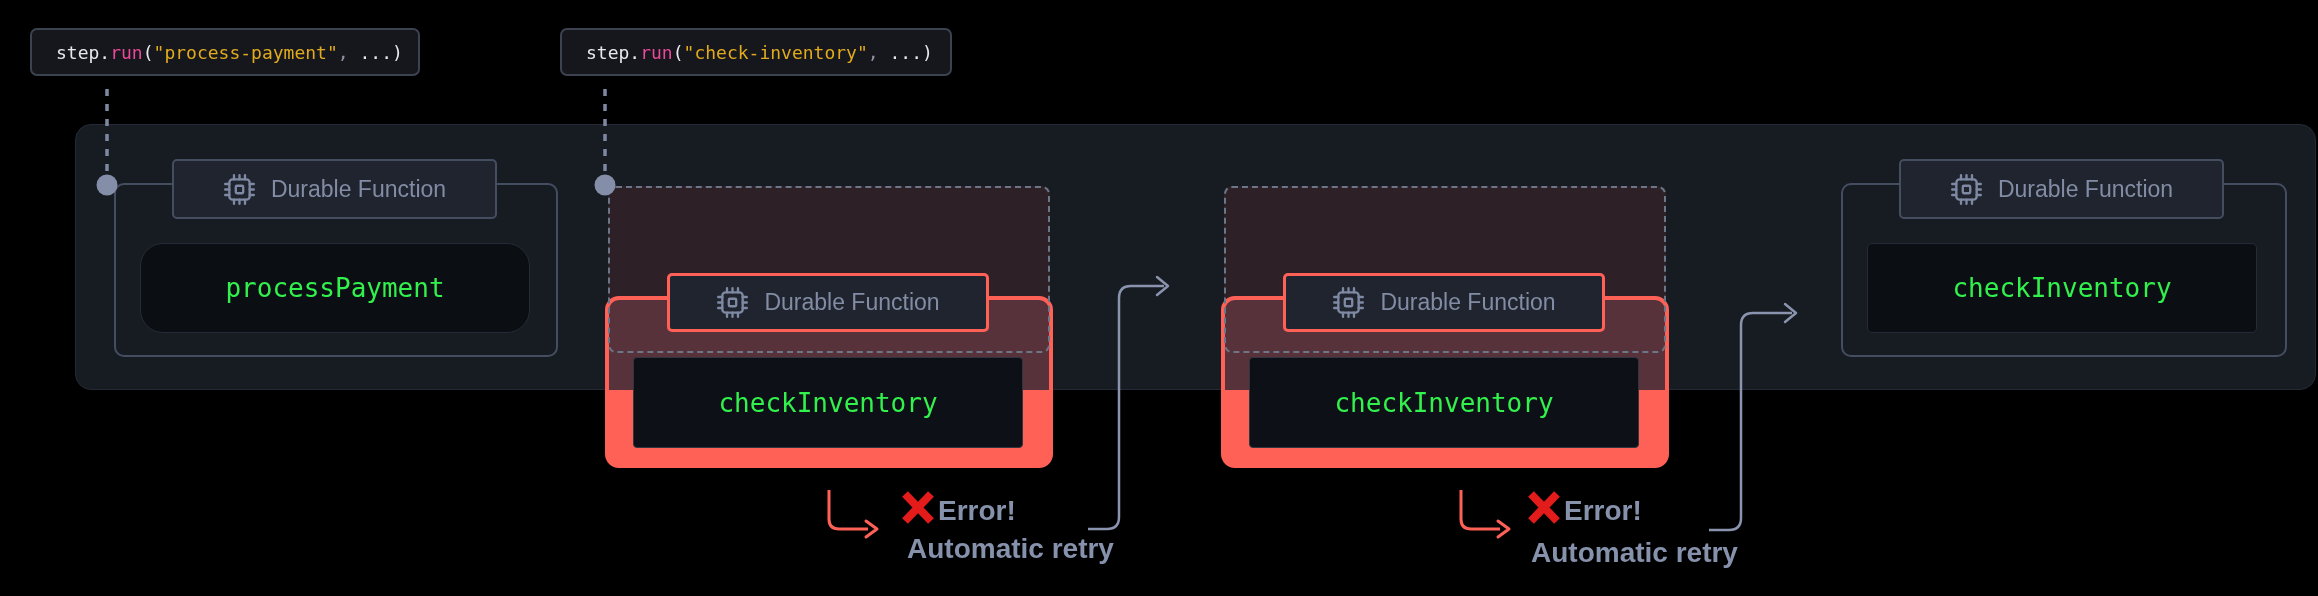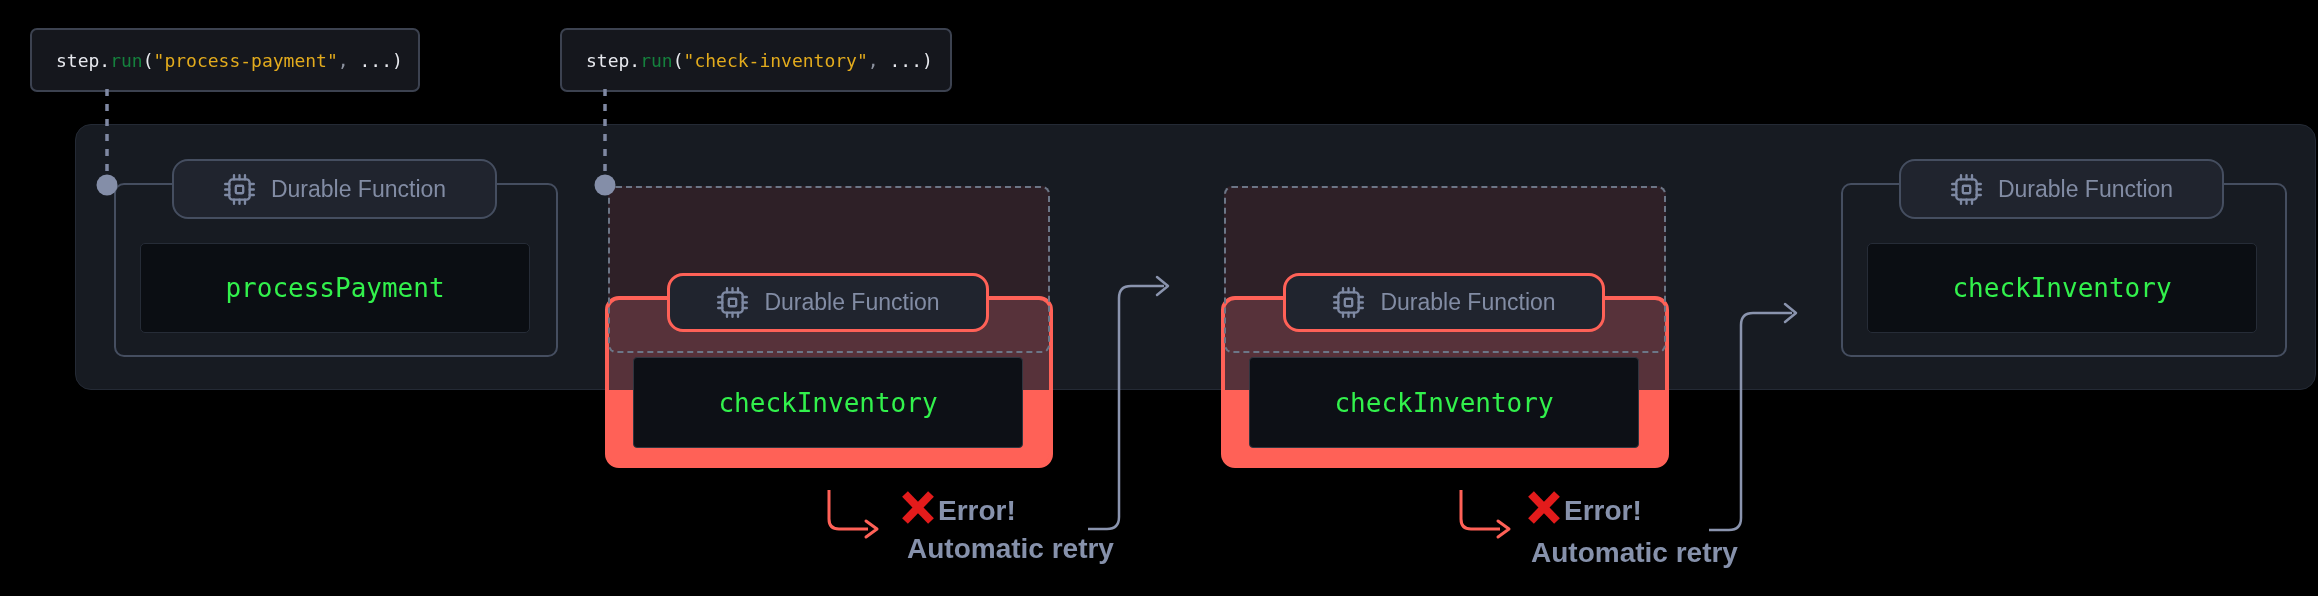--- a/index.html
+++ b/index.html
@@ -2,38 +2,38 @@
 <html><head>
 <meta charset="utf-8">
 <style>
   html,body{margin:0;padding:0;background:#000;}
   .canvas{
     position:relative;width:2318px;height:596px;background:#000;
     font-family:"Liberation Sans",sans-serif;overflow:hidden;
   }
   
   .callout{
-    position:absolute;height:64px;background:#15171d;border:2px solid #3c4250;
+    position:absolute;height:48px;background:#15171d;border:2px solid #3c4250;
     border-radius:7px;display:flex;align-items:center;padding-left:24px;
     font-family:"DejaVu Sans Mono",monospace;font-size:18px;letter-spacing:0;
     box-sizing:border-box;white-space:pre;
   }
-  .tk-w{color:#e7e9ee}.tk-g{color:#15803d}.tk-y{color:#e2ab1d}.tk-m{color:#8d93a0}
+  .tk-w{color:#e7e9ee}.tk-g{color:#ec4899}.tk-y{color:#e2ab1d}.tk-m{color:#8d93a0}
   
   .panel{
     position:absolute;left:75px;top:124px;width:2241px;height:266px;
     background:#171b22;border:1px solid #242a35;border-radius:16px;box-sizing:border-box;
   }
   
   .fn-group-box{
     position:absolute;border:2.5px solid #454e60;border-radius:10px;box-sizing:border-box;
   }
   .badge{
     position:absolute;display:flex;align-items:center;justify-content:center;gap:15px;
-    background:#20242e;border:2.5px solid #454e60;border-radius:16px;box-sizing:border-box;
+    background:#20242e;border:2.5px solid #454e60;border-radius:5px;box-sizing:border-box;
     color:#828ca4;font-size:23px;
   }
   .badge.red{border:3px solid #ff6157;}
   .badge .chip{width:33px;height:33px;color:#7e89a3;flex:0 0 auto;}
   .fn-label-box{
     position:absolute;background:#0b0e13;border:1px solid #262c37;border-radius:5px;
     display:flex;align-items:center;justify-content:center;box-sizing:border-box;
     font-family:"DejaVu Sans Mono",monospace;font-size:26px;color:#32f14c;
   }
   .fn-label-box.on-red{background:#0d1016;border:1px solid #30353f;border-radius:4px;}
@@ -72,21 +72,21 @@
 
   <div class="fn-group-box" style="left:114px;top:183px;width:444px;height:174px;"></div>
   <div class="badge" style="left:172px;top:159px;width:325px;height:60px;">
     <svg class="chip" viewBox="0 0 24 24" fill="none" stroke="currentColor" stroke-width="1.7" stroke-linecap="round">
       <rect x="4.6" y="4.6" width="14.8" height="14.8" rx="2.4"></rect>
         <rect x="9.3" y="9.3" width="5.4" height="5.4" rx="0.8"></rect>
       <path d="M8 1.6v3M12 1.6v3M16 1.6v3M8 19.4v3M12 19.4v3M16 19.4v3M1.6 8h3M1.6 12h3M1.6 16h3M19.4 8h3M19.4 12h3M19.4 16h3"></path>
     </svg>
     <span>Durable Function</span>
   </div>
-  <div class="fn-label-box" style="left:140px;top:243px;width:390px;height:90px;">
+  <div class="fn-label-box" style="left:140px;top:243px;width:390px;height:90px;border-radius:23px;">
     <span>processPayment</span>
   </div>
 
   <div class="dashed-fill" style="left:608px;top:186px;width:442px;height:167px;"></div>
   <div class="retry-box" style="left:605px;top:296px;width:448px;height:172px;"></div>
   <div class="dashed-border" style="left:608px;top:186px;width:442px;height:167px;"></div>
   <div class="badge red" style="left:667px;top:273px;width:322px;height:59px;">
     <svg class="chip" viewBox="0 0 24 24" fill="none" stroke="currentColor" stroke-width="1.7" stroke-linecap="round">
       <rect x="4.6" y="4.6" width="14.8" height="14.8" rx="2.4"></rect>
         <rect x="9.3" y="9.3" width="5.4" height="5.4" rx="0.8"></rect>

